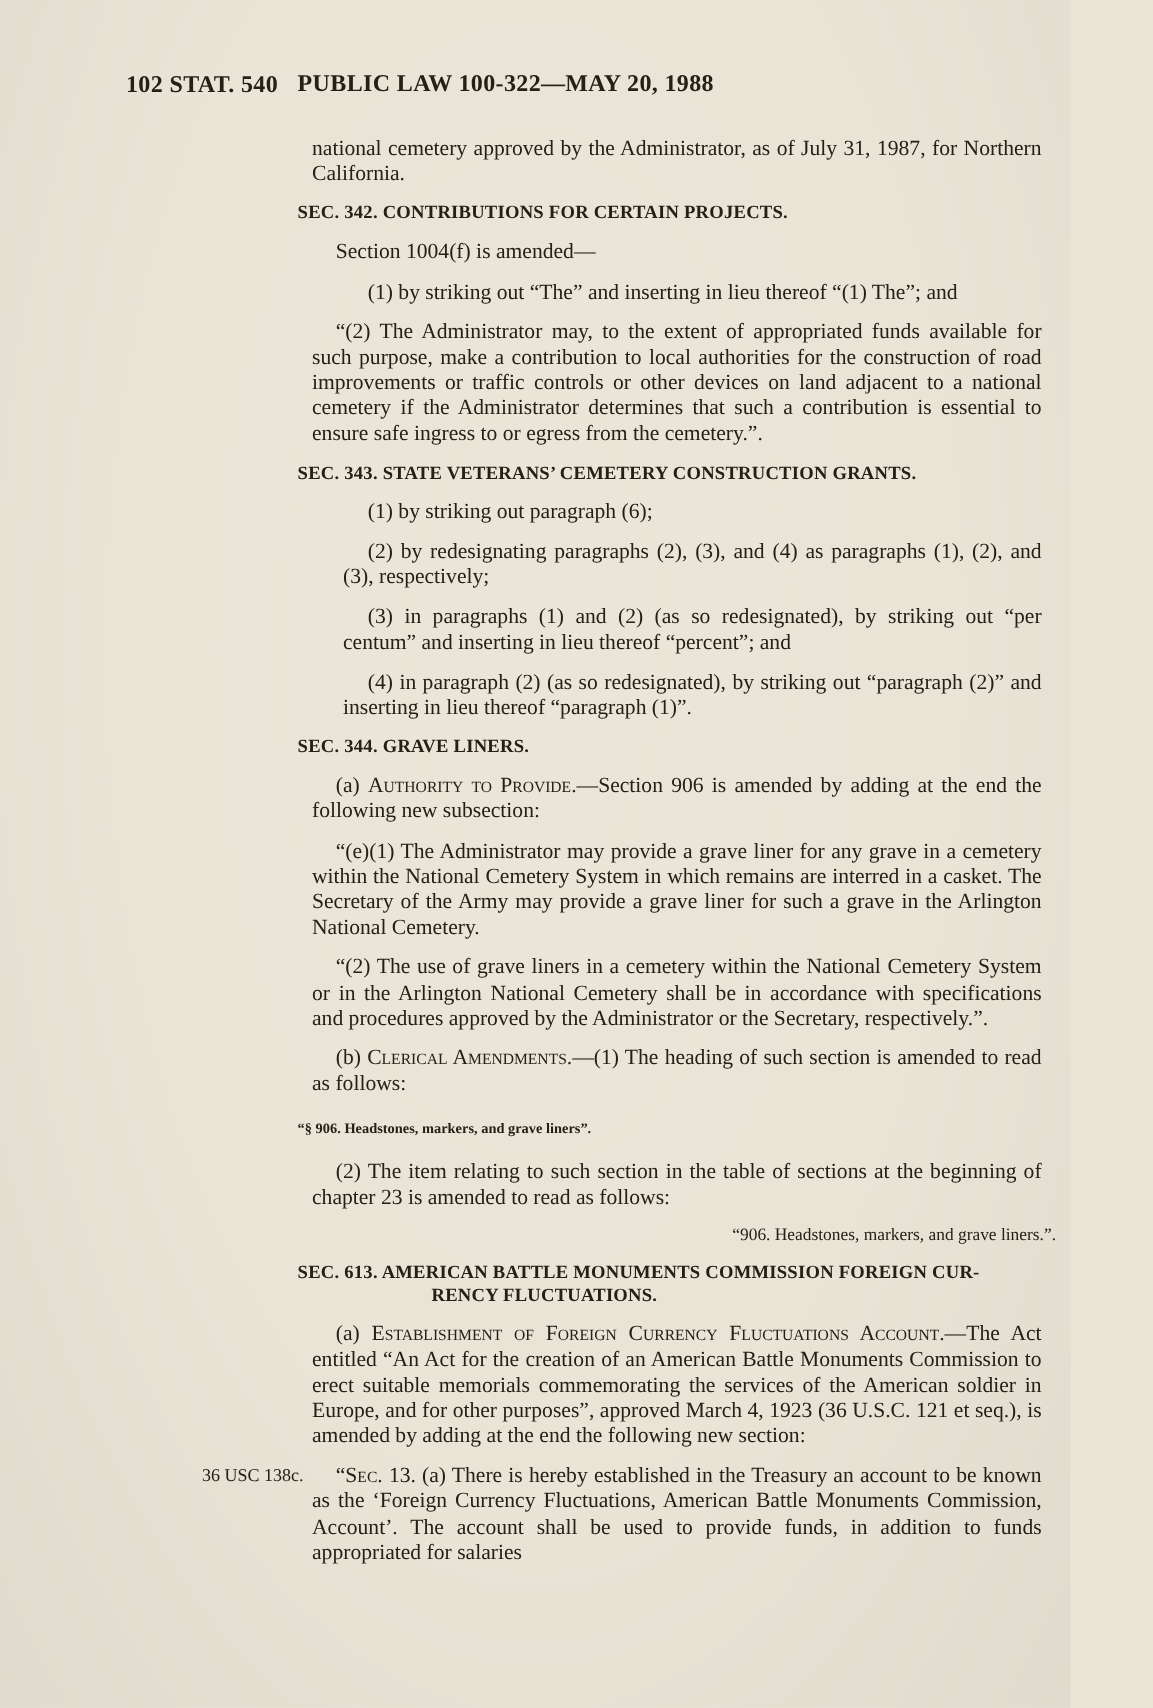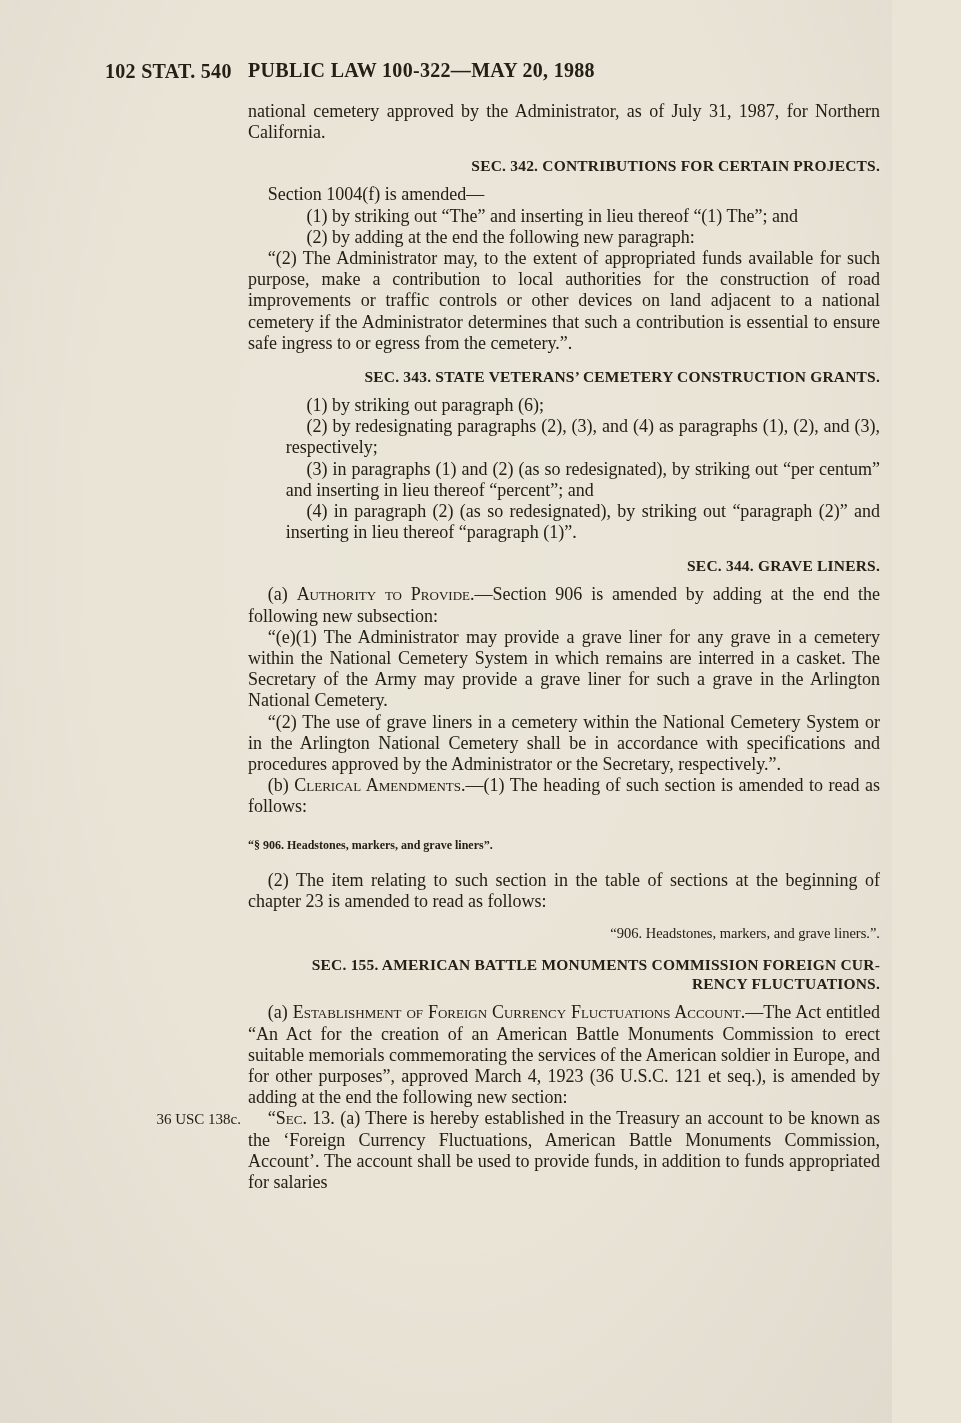--- a/index.html
+++ b/index.html
@@ -43,30 +43,30 @@
   }
   .doc-body {
     position: absolute;
     left: 248px;
     top: 101px;
     width: 632px;
     font-size: 18px;
     line-height: 21.2px;
     text-align: justify;
   }
-  .blk { margin: 0; }
+  .blk { margin: 12px; }
   .continuation { text-indent: 0; }
   .para-indent { text-indent: 1.1em; }
   .item { margin-left: 2.1em; text-indent: 1.15em; }
   .sec-heading {
     font-size: 15.5px;
     font-weight: bold;
     line-height: 19px;
     margin: 13px 0 9px 0;
-    text-align: right;
+    text-align: left;
     text-indent: 0;
     letter-spacing: 0.2px;
   }
   .sec-heading .cont-line { margin-left: 7.2em; }
   .quote-heading {
     font-weight: bold;
     font-size: 12px;
     margin: 17px 0 14px 0;
     text-indent: 0;
     text-align: left;
@@ -95,35 +95,34 @@
 <body>
 
 <div class="sheet">
   <div class="header-stat">102 STAT. 540</div>
   <div class="header-law">PUBLIC LAW 100-322—MAY 20, 1988</div>
   <div class="doc-body">
       <div class="blk continuation">national cemetery approved by the Administrator, as of July 31, 1987, for Northern California.</div>
       <div class="blk sec-heading">SEC. 342. CONTRIBUTIONS FOR CERTAIN PROJECTS.</div>
       <div class="blk para-indent">Section 1004(f) is amended—</div>
       <div class="blk item">(1) by striking out “The” and inserting in lieu thereof “(1) The”; and</div>
-      <div class="blk item">(2) by adding at the end the following new paragraph:</div>
       <div class="blk para-indent">“(2) The Administrator may, to the extent of appropriated funds available for such purpose, make a contribution to local authorities for the construction of road improvements or traffic controls or other devices on land adjacent to a national cemetery if the Administrator determines that such a contribution is essential to ensure safe ingress to or egress from the cemetery.”.</div>
       <div class="blk sec-heading">SEC. 343. STATE VETERANS’ CEMETERY CONSTRUCTION GRANTS.</div>
       <div class="blk item">(1) by striking out paragraph (6);</div>
       <div class="blk item">(2) by redesignating paragraphs (2), (3), and (4) as paragraphs (1), (2), and (3), respectively;</div>
       <div class="blk item">(3) in paragraphs (1) and (2) (as so redesignated), by striking out “per centum” and inserting in lieu thereof “percent”; and</div>
       <div class="blk item">(4) in paragraph (2) (as so redesignated), by striking out “paragraph (2)” and inserting in lieu thereof “paragraph (1)”.</div>
       <div class="blk sec-heading">SEC. 344. GRAVE LINERS.</div>
       <div class="blk para-indent"><span>(a) </span><span class="sc">Authority to Provide</span><span>.—Section 906 is amended by adding at the end the following new subsection:</span></div>
       <div class="blk para-indent">“(e)(1) The Administrator may provide a grave liner for any grave in a cemetery within the National Cemetery System in which remains are interred in a casket. The Secretary of the Army may provide a grave liner for such a grave in the Arlington National Cemetery.</div>
       <div class="blk para-indent">“(2) The use of grave liners in a cemetery within the National Cemetery System or in the Arlington National Cemetery shall be in accordance with specifications and procedures approved by the Administrator or the Secretary, respectively.”.</div>
       <div class="blk para-indent"><span>(b) </span><span class="sc">Clerical Amendments</span><span>.—(1) The heading of such section is amended to read as follows:</span></div>
       <div class="blk quote-heading">“§ 906. Headstones, markers, and grave liners”.</div>
       <div class="blk para-indent">(2) The item relating to such section in the table of sections at the beginning of chapter 23 is amended to read as follows:</div>
       <div class="blk toc-entry">“906. Headstones, markers, and grave liners.”.</div>
       <div class="blk sec-heading">
-        <div>SEC. 155. AMERICAN BATTLE MONUMENTS COMMISSION FOREIGN CUR-</div>
+        <div>SEC. 613. AMERICAN BATTLE MONUMENTS COMMISSION FOREIGN CUR-</div>
         <div class="cont-line">RENCY FLUCTUATIONS.</div>
       </div>
       <div class="blk para-indent"><span>(a) </span><span class="sc">Establishment of Foreign Currency Fluctuations Account</span><span>.—The Act entitled “An Act for the creation of an American Battle Monuments Commission to erect suitable memorials commemorating the services of the American soldier in Europe, and for other purposes”, approved March 4, 1923 (36 U.S.C. 121 et seq.), is amended by adding at the end the following new section:</span></div>
       <div class="blk para-indent has-note"><span class="margin-note">36 USC 138c.</span><span>“</span><span class="sc">Sec</span><span>. 13. (a) There is hereby established in the Treasury an account to be known as the ‘Foreign Currency Fluctuations, American Battle Monuments Commission, Account’. The account shall be used to provide funds, in addition to funds appropriated for salaries</span></div>
     </div>
 </div>
 
 </body></html>

